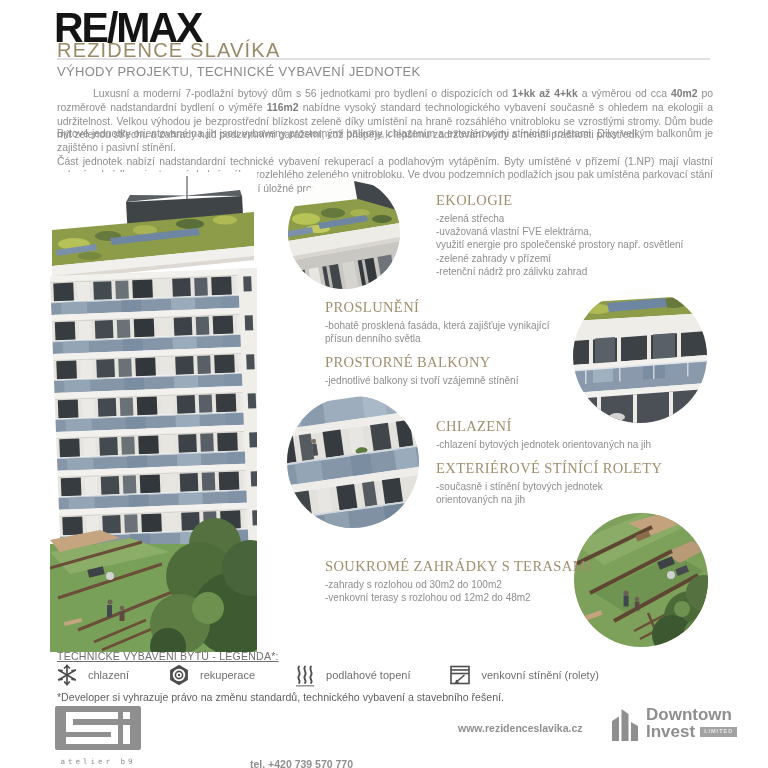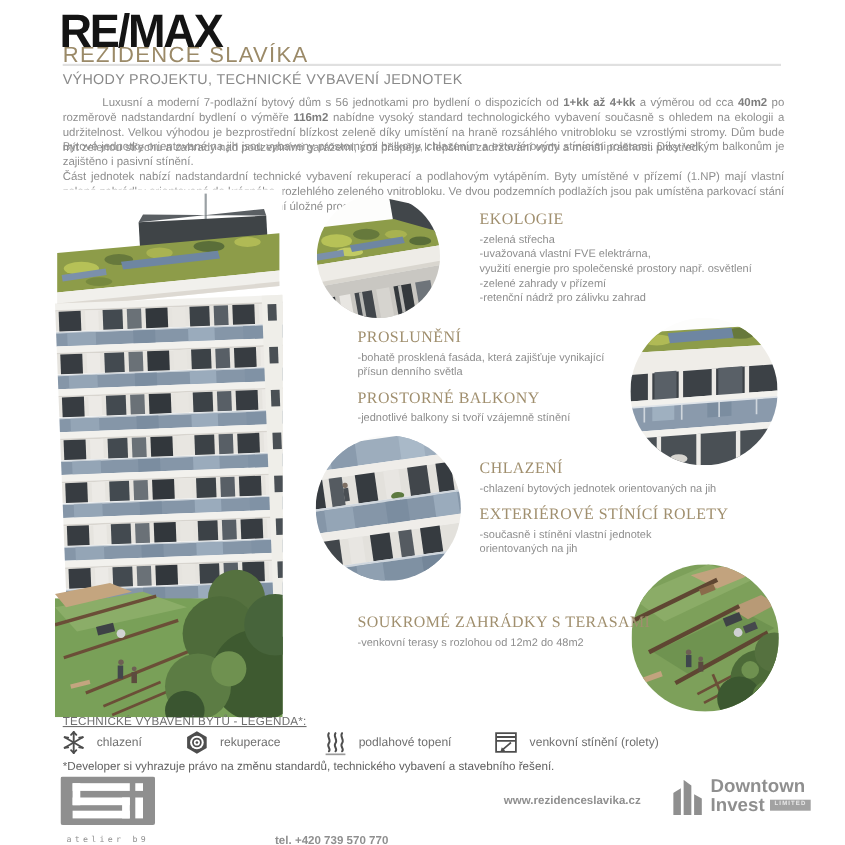--- a/index.html
+++ b/index.html
@@ -264,21 +264,21 @@
         <rect x="90" y="114" width="20" height="26" fill="#748699"></rect>
       </g>
     </svg>
   </div>
 
   <div class="abs section" style="left:436px;top:418px;">
     <div class="sec-title">CHLAZENÍ</div>
     <div class="sec-line">-chlazení bytových jednotek orientovaných na jih</div>
     <div class="sec-gap"></div>
     <div class="sec-title">EXTERIÉROVÉ STÍNÍCÍ ROLETY</div>
-    <div class="sec-line">-současně i stínění vlastní jednotek</div>
+    <div class="sec-line">-současně i stínění bytových jednotek</div>
     <div class="sec-line">orientovaných na jih</div>
   </div>
 
   <div class="abs circle" style="left:574px;top:513px;width:134px;height:134px;">
     <svg viewBox="0 0 134 134" width="134" height="134">
       <rect width="134" height="134" fill="#7da05a"></rect>
       <polygon points="0,30 70,0 110,14 30,52" fill="#8bac67"></polygon>
       <polygon points="20,80 100,42 130,58 52,100" fill="#6f9350"></polygon>
       <polygon points="54,10 90,0 112,8 78,22" fill="#c2a37e"></polygon>
       <polygon points="90,40 118,28 132,36 106,50" fill="#b89a76"></polygon>
@@ -300,20 +300,21 @@
       <circle cx="116" cy="104" r="26" fill="#4c6a38"></circle>
       <circle cx="98" cy="122" r="20" fill="#3c5830"></circle>
       <circle cx="130" cy="80" r="18" fill="#55713f"></circle>
       <circle cx="124" cy="120" r="14" fill="#5d7f44"></circle>
       <circle cx="108" cy="96" r="8" fill="#6f9150"></circle>
     </svg>
   </div>
 
   <div class="abs section" style="left:325px;top:558px;">
     <div class="sec-title">SOUKROMÉ ZAHRÁDKY S TERASAMI</div>
+    <div class="sec-line">-zahrady s rozlohou od 30m2 do 100m2</div>
     <div class="sec-line">-venkovní terasy s rozlohou od 12m2 do 48m2</div>
   </div>
 
   <div class="abs legend-title">TECHNICKÉ VYBAVENÍ BYTŮ - LEGENDA*:</div>
   <div class="abs legend-row">
     <div class="legend-item">
       <svg width="24" height="24" viewBox="0 0 24 24">
         <g stroke="#4d4d4d" stroke-width="1.7" stroke-linecap="round">
           <line x1="12" y1="2.5" x2="12" y2="21.5"></line>
           <line x1="3.8" y1="7.25" x2="20.2" y2="16.75"></line>

